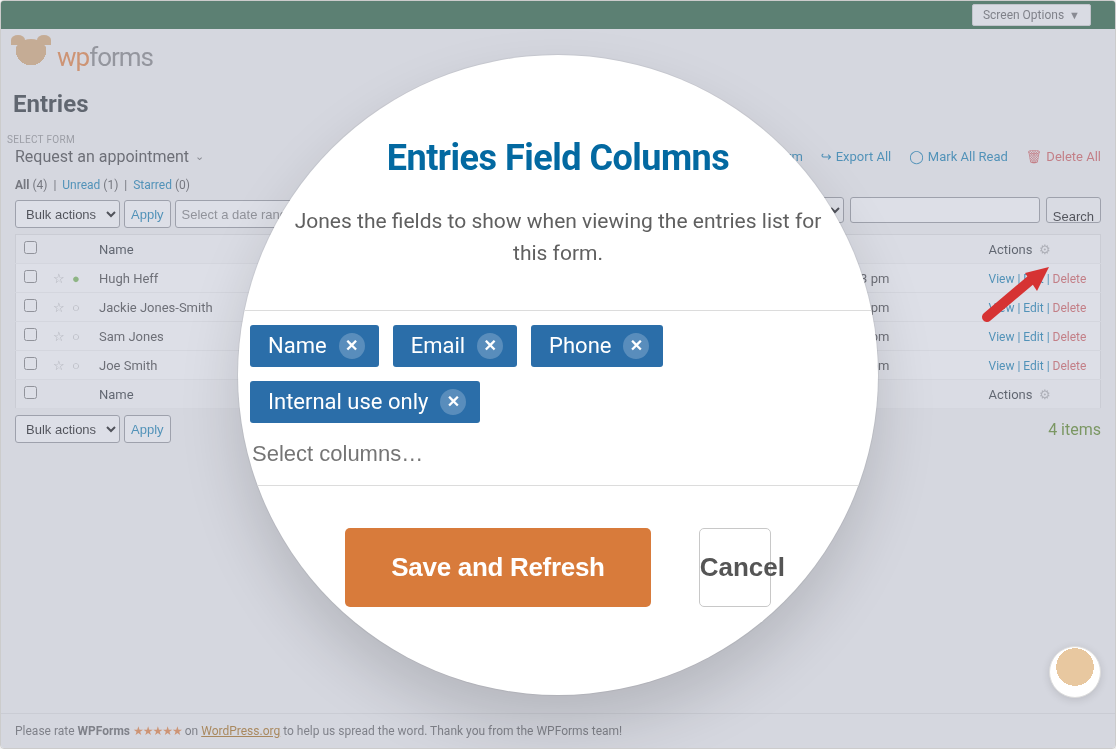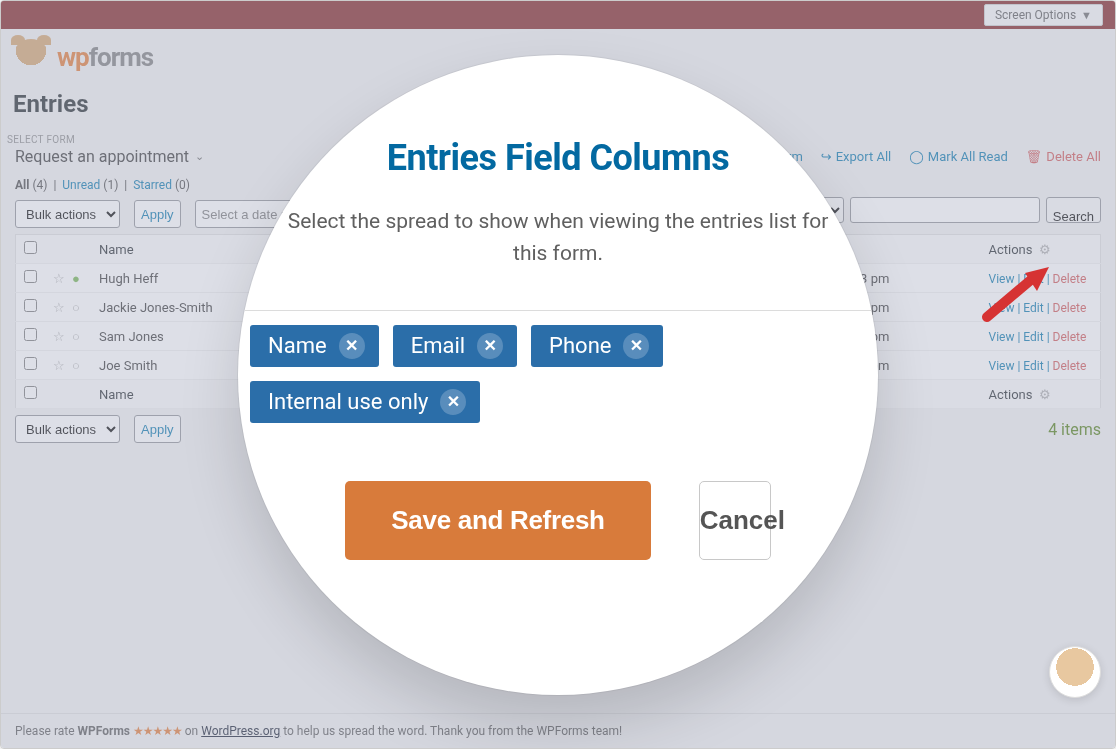--- a/index.html
+++ b/index.html
@@ -1,65 +1,65 @@
 <!DOCTYPE html>
 <html><head>
 <meta charset="utf-8">
 <style>
   *{box-sizing:border-box;margin:0;padding:0}
   body{font-family:-apple-system,BlinkMacSystemFont,"Segoe UI",Roboto,sans-serif;background:#f1f1f1;color:#333;width:1116px;height:749px;overflow:hidden;position:relative;border:1px solid #ccc;border-radius:4px}
   .bg{position:absolute;inset:0;filter:blur(0px)}
   .blend{position:absolute;inset:0;background:rgba(179,185,201,0.45);pointer-events:none;z-index:5}
-  .top{height:28px;background:#7f1d1d;display:flex;justify-content:flex-end;padding:3px 12px}
+  .top{height:28px;background:#14532d;display:flex;justify-content:flex-end;padding:3px 24px}
   .screen-opts{border:1px solid #ccc;background:#f7f7f7;color:#555;font-size:12px;padding:3px 10px;cursor:pointer;display:flex;align-items:center;gap:5px;border-radius:2px}
   .head{height:55px;display:flex;align-items:center;padding:0 12px}
   .logo-bear{width:36px;height:36px;background:radial-gradient(circle at 50% 30%,#d4a26a 0 50%,transparent 50%);border-radius:50%;position:relative;margin-right:8px}
   .logo-bear::before{content:"";position:absolute;width:14px;height:10px;background:#d4a26a;border-radius:50% 50% 0 0;top:-4px;left:-2px}
   .logo-bear::after{content:"";position:absolute;width:14px;height:10px;background:#d4a26a;border-radius:50% 50% 0 0;top:-4px;right:-2px}
-  .logo-text{display:flex;align-items:center;font-weight:700;font-size:26px;letter-spacing:-1px}
+  .logo-text{display:flex;align-items:center;font-weight:400;font-size:26px;letter-spacing:-1px}
   .logo-text .wp{color:#e27730}
   .logo-text .forms{color:#7a7a7a}
   h1.page{font-size:24px;font-weight:700;color:#1d2327;padding:6px 12px}
   .label-small{font-size:10px;color:#888;padding:10px 6px 2px;letter-spacing:0.3px}
   .form-row{display:flex;justify-content:space-between;align-items:center;padding:0 14px 8px}
   .form-name{font-size:16px;color:#333;display:flex;align-items:center;gap:6px}
   .actions-right{display:flex;gap:18px;font-size:13px;color:#0073aa}
   .actions-right span{cursor:pointer;display:flex;align-items:center;gap:4px}
   .del{color:#d05050}
   .filters{padding:4px 14px;font-size:12px;color:#444}
   .filters .link{color:#0073aa}
   .search-area{position:absolute;right:14px;top:196px;display:flex;gap:6px;align-items:center}
   .search-area select,.search-area input,.search-area button{font-size:13px;border:1px solid #8c8f94;background:#fff;border-radius:3px;padding:11px 6px;height:26px}
   .search-area button{background:#f7f7f7;cursor:pointer}
   .toolbar{display:flex;justify-content:space-between;align-items:center;padding:4px 14px}
-  .toolbar-left{display:flex;gap:14px}
+  .toolbar-left{display:flex;gap:4px}
   .toolbar select,.toolbar input,.toolbar button{font-size:13px;border:1px solid #8c8f94;background:#fff;border-radius:3px;padding:3px 6px;height:28px}
   .apply{background:#f7f7f7;cursor:pointer;color:#0073aa}
   .count{font-size:16px;color:#4d7c0f}
   table{width:calc(100% - 28px);margin:2px 14px;border-collapse:collapse;background:#fff;border:1px solid #ddd;font-size:13px}
   th,td{padding:6px 8px;text-align:left;border-bottom:1px solid #eee;color:#333}
   th{background:#f9f9f9;font-weight:400;color:#1d2327}
   td .row-actions{color:#0073aa;font-size:12px}
   td .row-actions .del{color:#d05050}
   .chk{width:28px}
   .indic{width:46px;color:#aaa;letter-spacing:2px}
   .footer{position:absolute;bottom:0;left:0;right:0;padding:10px 14px;font-size:12px;color:#555;border-top:1px solid #ddd;background:#f1f1f1}
-  .footer a{color:#0f172a;text-decoration:underline}
+  .footer a{color:#a16207;text-decoration:underline}
   .stars{color:#e27730;letter-spacing:-1px}
   .chat-avatar{position:absolute;right:14px;bottom:50px;width:52px;height:52px;border-radius:50%;background:radial-gradient(circle at 50% 40%,#e8c8a0 0 48%,transparent 48%),#fff;border:1px solid #ddd;box-shadow:0 2px 8px rgba(0,0,0,0.12);z-index:40}
   
   .circle-wrap{position:absolute;left:50%;top:50%;transform:translate(-50%,-50%);width:640px;height:640px;border-radius:50%;overflow:hidden;background:#fff;z-index:30;box-shadow:0 0 0 1px rgba(0,0,0,0.05),0 30px 60px rgba(0,0,0,0.15)}
   .circle-inner{position:absolute;inset:0;padding-top:82px}
   .modal-title{font-size:36px;font-weight:700;text-align:center;color:#0369a1;letter-spacing:-0.5px}
   .modal-sub{font-size:21px;text-align:center;color:#606060;margin:26px 40px 0;line-height:1.55}
   .chip-wrap{border-top:1px solid #dcdcdc;margin-top:40px;padding:14px 12px 0;display:flex;gap:14px;flex-wrap:wrap}
   .chip{background:#2b6ea9;color:#fff;font-size:22px;font-weight:400;padding:8px 14px 8px 18px;border-radius:3px;display:flex;align-items:center;gap:12px}
   .chip .x{width:26px;height:26px;border-radius:50%;background:rgba(255,255,255,0.22);display:inline-flex;align-items:center;justify-content:center;font-size:16px;font-weight:700}
   .sel-input{width:100%;border:none;font-size:22px;color:#9a9a9a;padding:18px 14px;border-bottom:1px solid #dcdcdc;background:transparent}
-  .modal-btns{display:flex;justify-content:center;gap:48px;margin-top:58px}
+  .modal-btns{display:flex;justify-content:center;gap:48px;margin-top:42px}
   .btn-save{background:#d87b3b;color:#fff;font-size:26px;font-weight:700;border:none;border-radius:5px;padding:24px 46px;cursor:pointer;letter-spacing:-0.3px}
   .btn-cancel{background:#fff;border:1px solid #c8c8c8;border-radius:5px;width:72px;font-size:26px;font-weight:700;color:#555;cursor:pointer}
   .gear{color:#aaa;font-size:13px}
   .arrow{position:absolute;right:58px;top:266px;z-index:35;pointer-events:none}
   .arrow svg path{stroke:#d63333;stroke-width:10;stroke-linecap:round;fill:none}
   .arrow svg polygon{fill:#d63333}
   .chev{font-size:11px;color:#666}
   .date-col{width:215px}
   .act-col{width:120px}
 </style>
@@ -191,37 +191,38 @@
 <div class="arrow">
   <svg width="80" height="60">
       <path d="M10 50 L55 12"></path>
       <polygon points="48,6 72,0 60,24"></polygon>
     </svg>
 </div>
 
 <div class="circle-wrap">
   <div class="circle-inner">
     <div class="modal-title">Entries Field Columns</div>
-    <div class="modal-sub">Select the spread to show when viewing the entries list for this form.</div>
+    <div class="modal-sub">Jones the fields to show when viewing the entries list for this form.</div>
     <div class="chip-wrap" id="chips">
         <div class="chip">
           <span>Name</span>
           <span class="x">✕</span>
         </div>
         <div class="chip">
           <span>Email</span>
           <span class="x">✕</span>
         </div>
         <div class="chip">
           <span>Phone</span>
           <span class="x">✕</span>
         </div>
         <div class="chip">
           <span>Internal use only</span>
           <span class="x">✕</span>
         </div>
       </div>
+    <input class="sel-input" placeholder="Select columns…" style="">
     <div class="modal-btns">
       <button class="btn-save">Save and Refresh</button>
       <button class="btn-cancel">Cancel</button>
     </div>
   </div>
 </div>
 
 </body></html>

